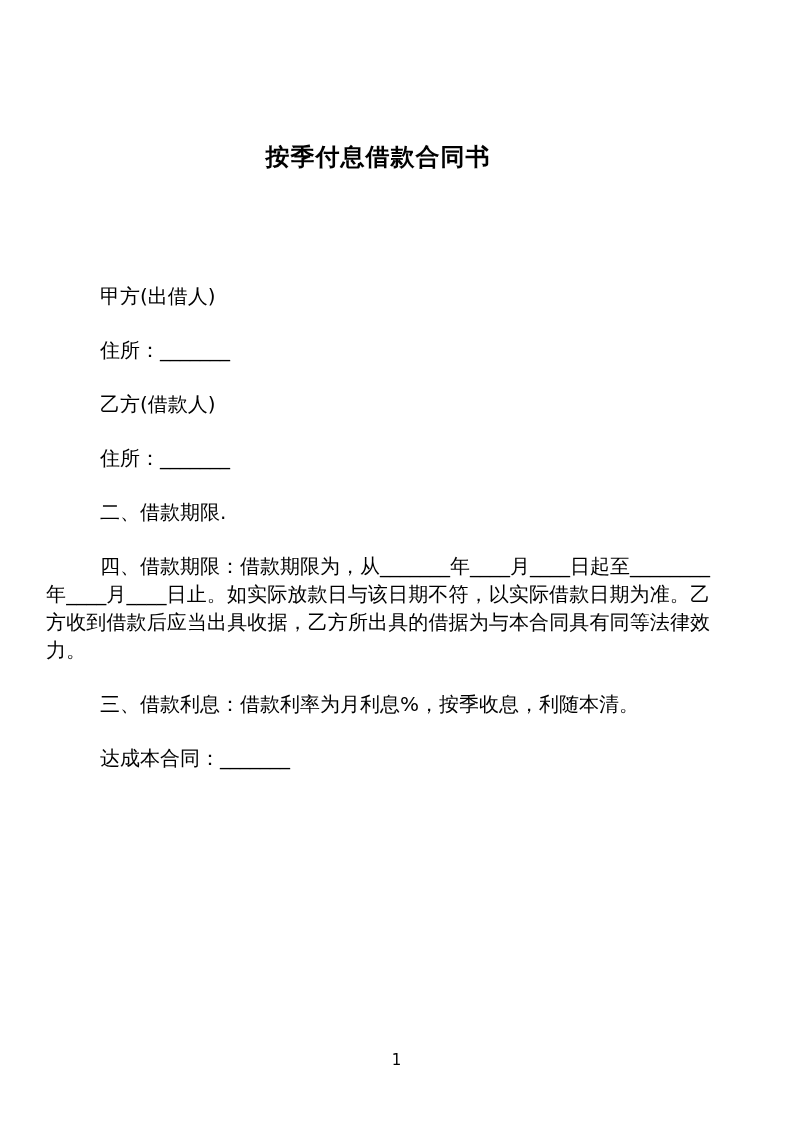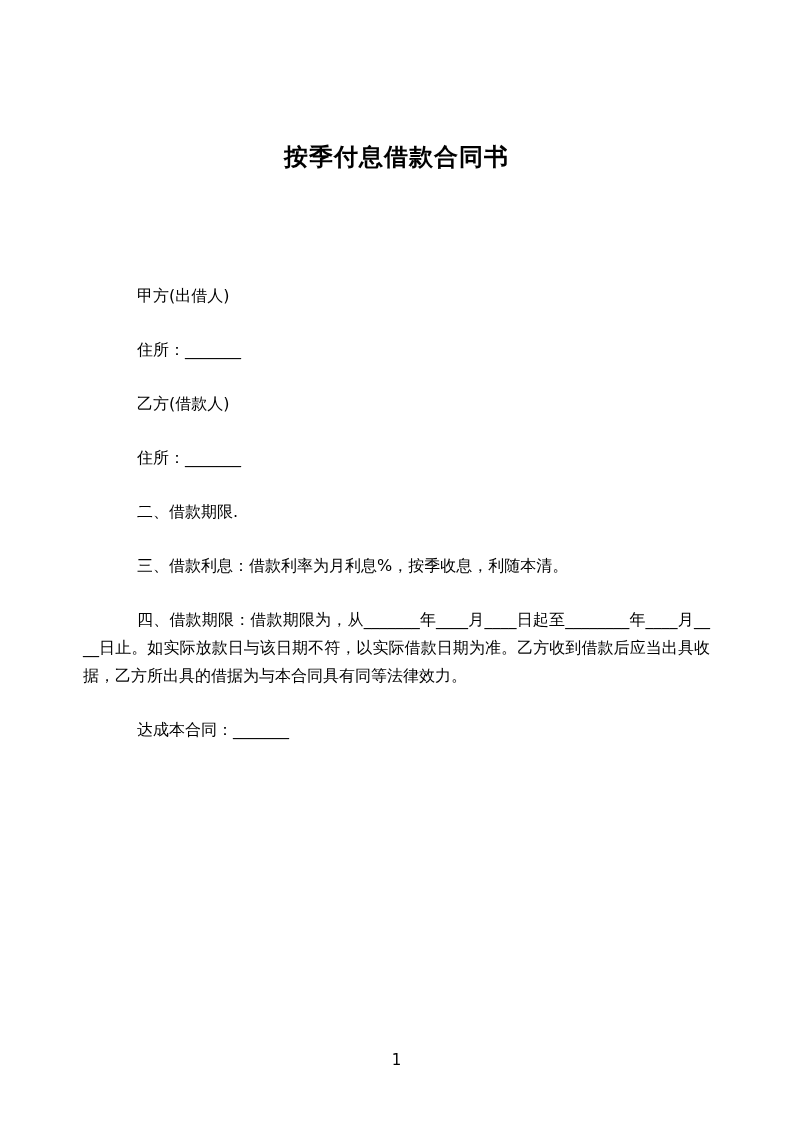--- a/index.html
+++ b/index.html
@@ -9,33 +9,33 @@
   }
   .page {
     position: relative;
     width: 793px;
     height: 1122px;
     margin: 0;
     background: #ffffff;
     color: #000000;
     font-family: "DejaVu Sans", sans-serif;
     box-sizing: border-box;
-    padding: 135px 83px 0 83px;
+    padding: 135px 83px 0 46px;
     overflow: hidden;
   }
   .doc-title {
     font-size: 24px;
     font-weight: bold;
     line-height: 44px;
     text-align: center;
     margin: 0 0 103px 0;
     letter-spacing: 1px;
   }
   .doc-line {
-    font-size: 16px;
+    font-size: 20px;
     line-height: 28px;
     margin: 0 0 26px 0;
     text-indent: 54px;
     text-align: justify;
     word-break: break-all;
   }
   .page-footer {
     position: absolute;
     top: 1050px;
     left: 0;
@@ -58,23 +58,23 @@
   <p class="doc-line">住所：_______</p>
 
   <p class="doc-line">乙方(借款人)</p>
 
   <p class="doc-line">住所：_______</p>
 
 
 
   <p class="doc-line">二、借款期限.</p>
 
+  <p class="doc-line">四、借款期限：借款期限为，从_______年____月____日起至________年____月____日止。如实际放款日与该日期不符，以实际借款日期为准。乙方收到借款后应当出具收据，乙方所出具的借据为与本合同具有同等法律效力。</p>
+
   <p class="doc-line">三、借款利息：借款利率为月利息%，按季收息，利随本清。</p>
-
-  <p class="doc-line">四、借款期限：借款期限为，从_______年____月____日起至________年____月____日止。如实际放款日与该日期不符，以实际借款日期为准。乙方收到借款后应当出具收据，乙方所出具的借据为与本合同具有同等法律效力。</p>
 
 
   <p class="doc-line">达成本合同：_______</p>
 
 
   <div class="page-footer">1</div>
 
 </div>
 
 </body></html>

